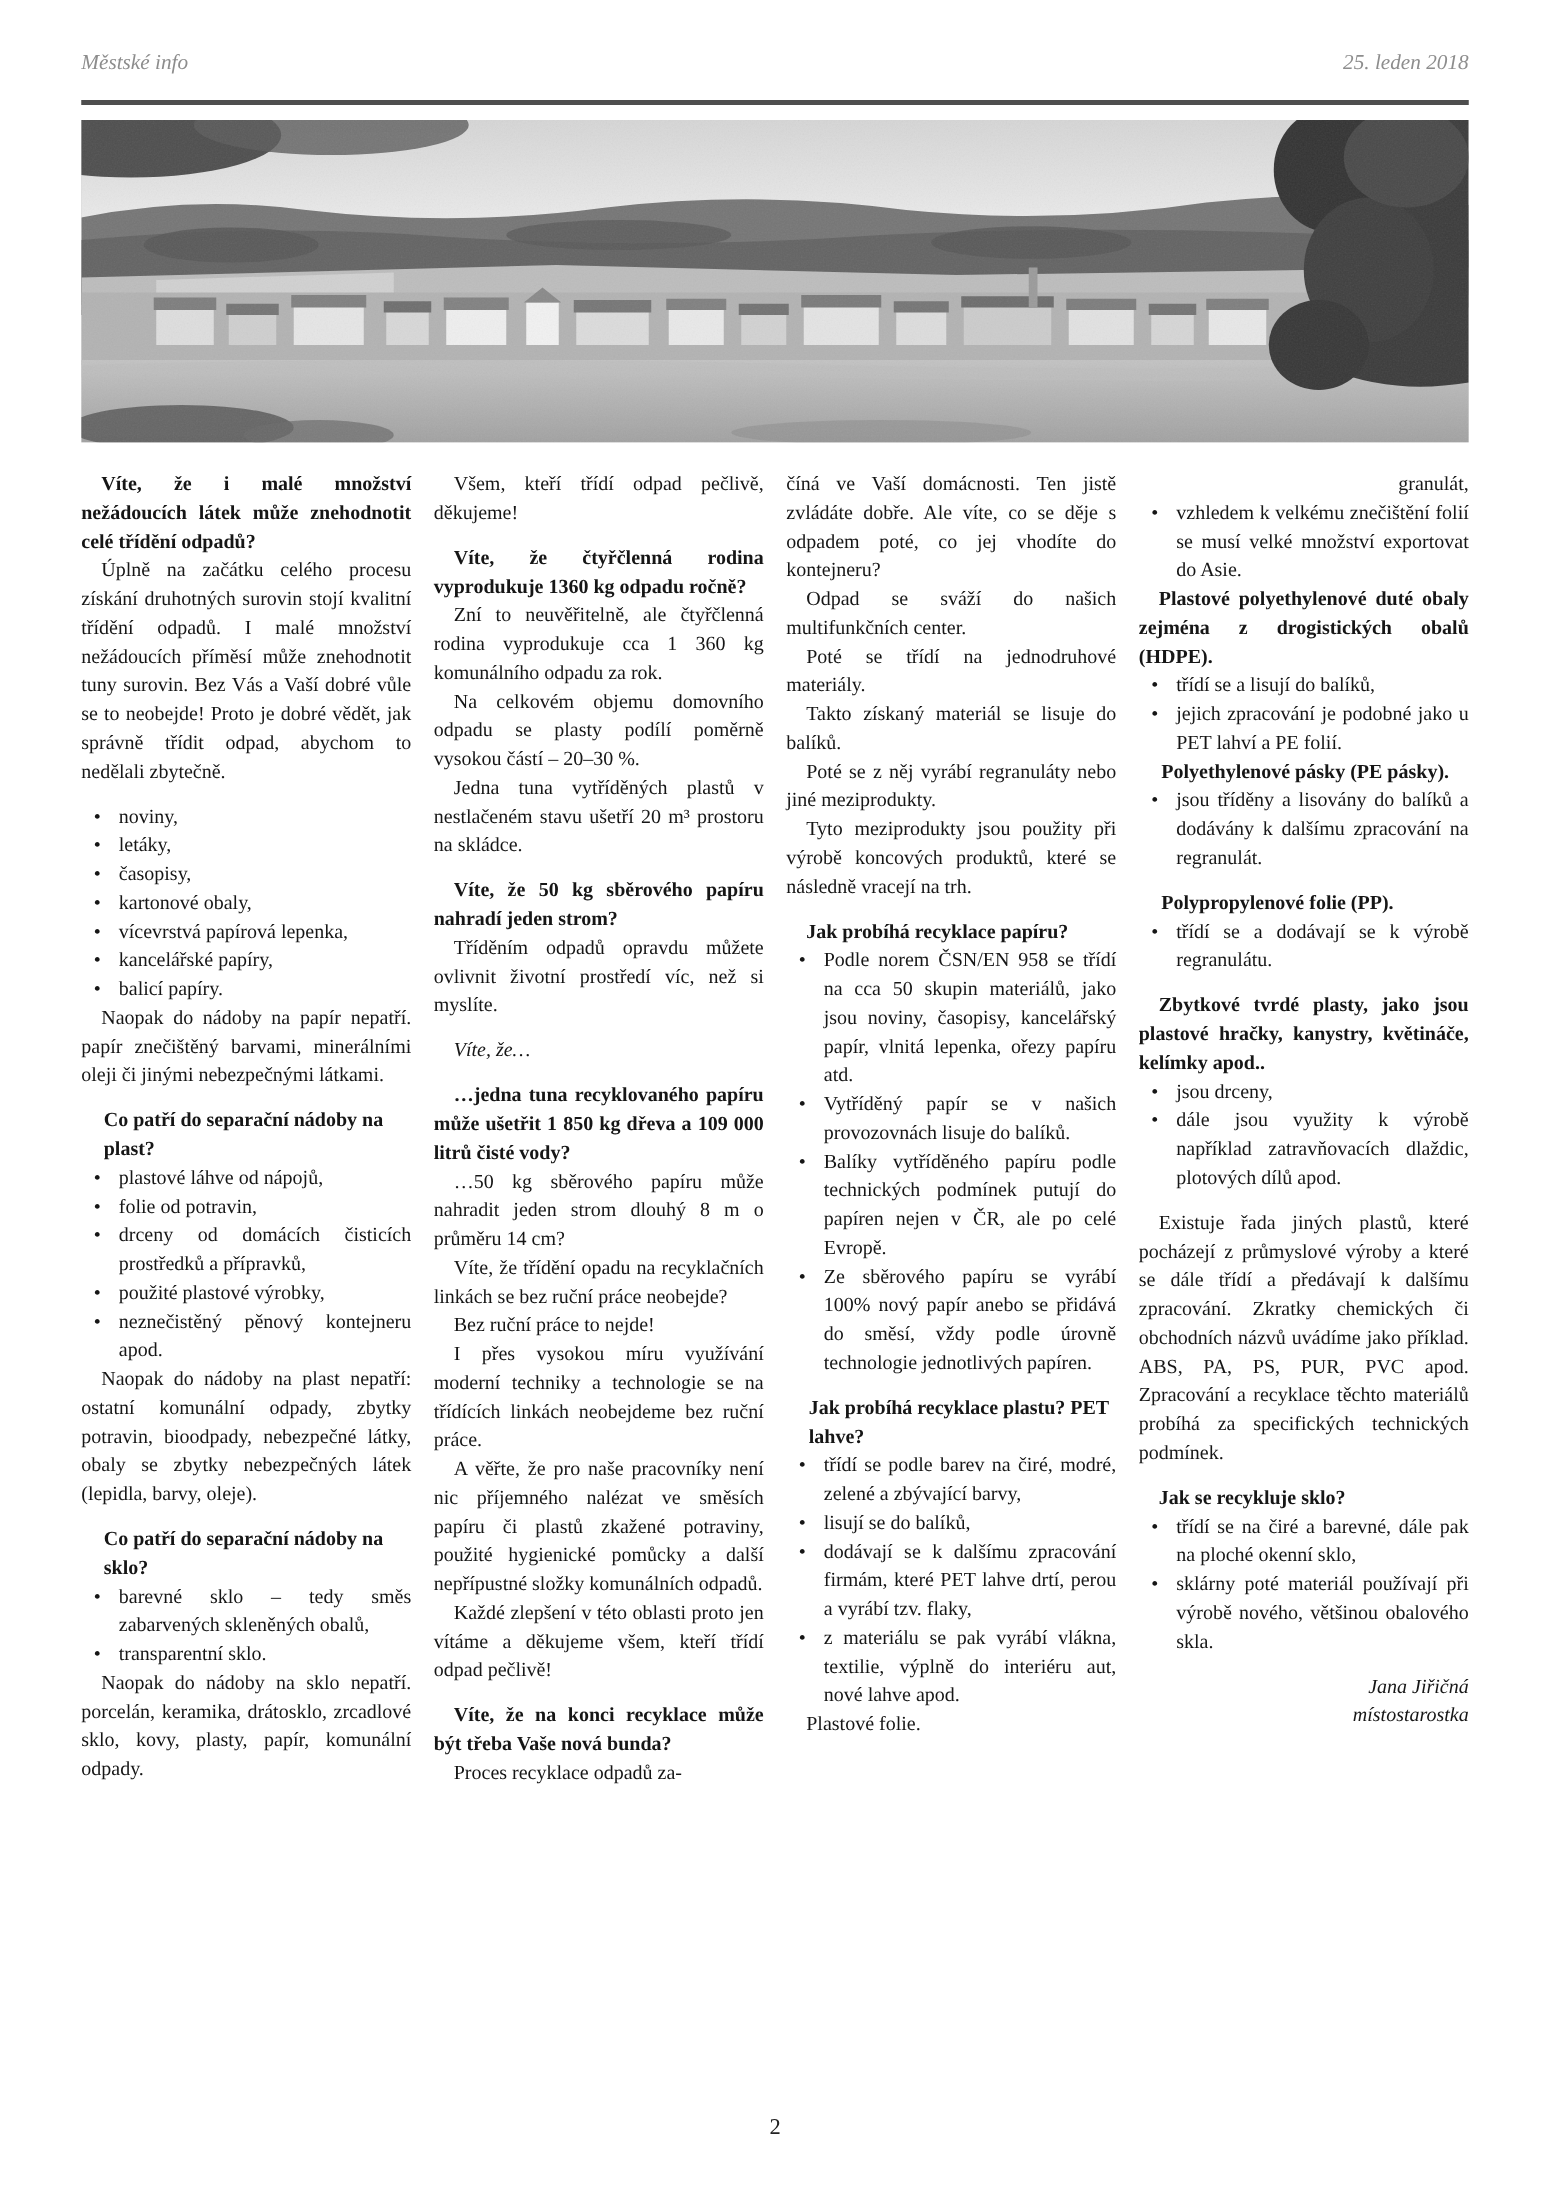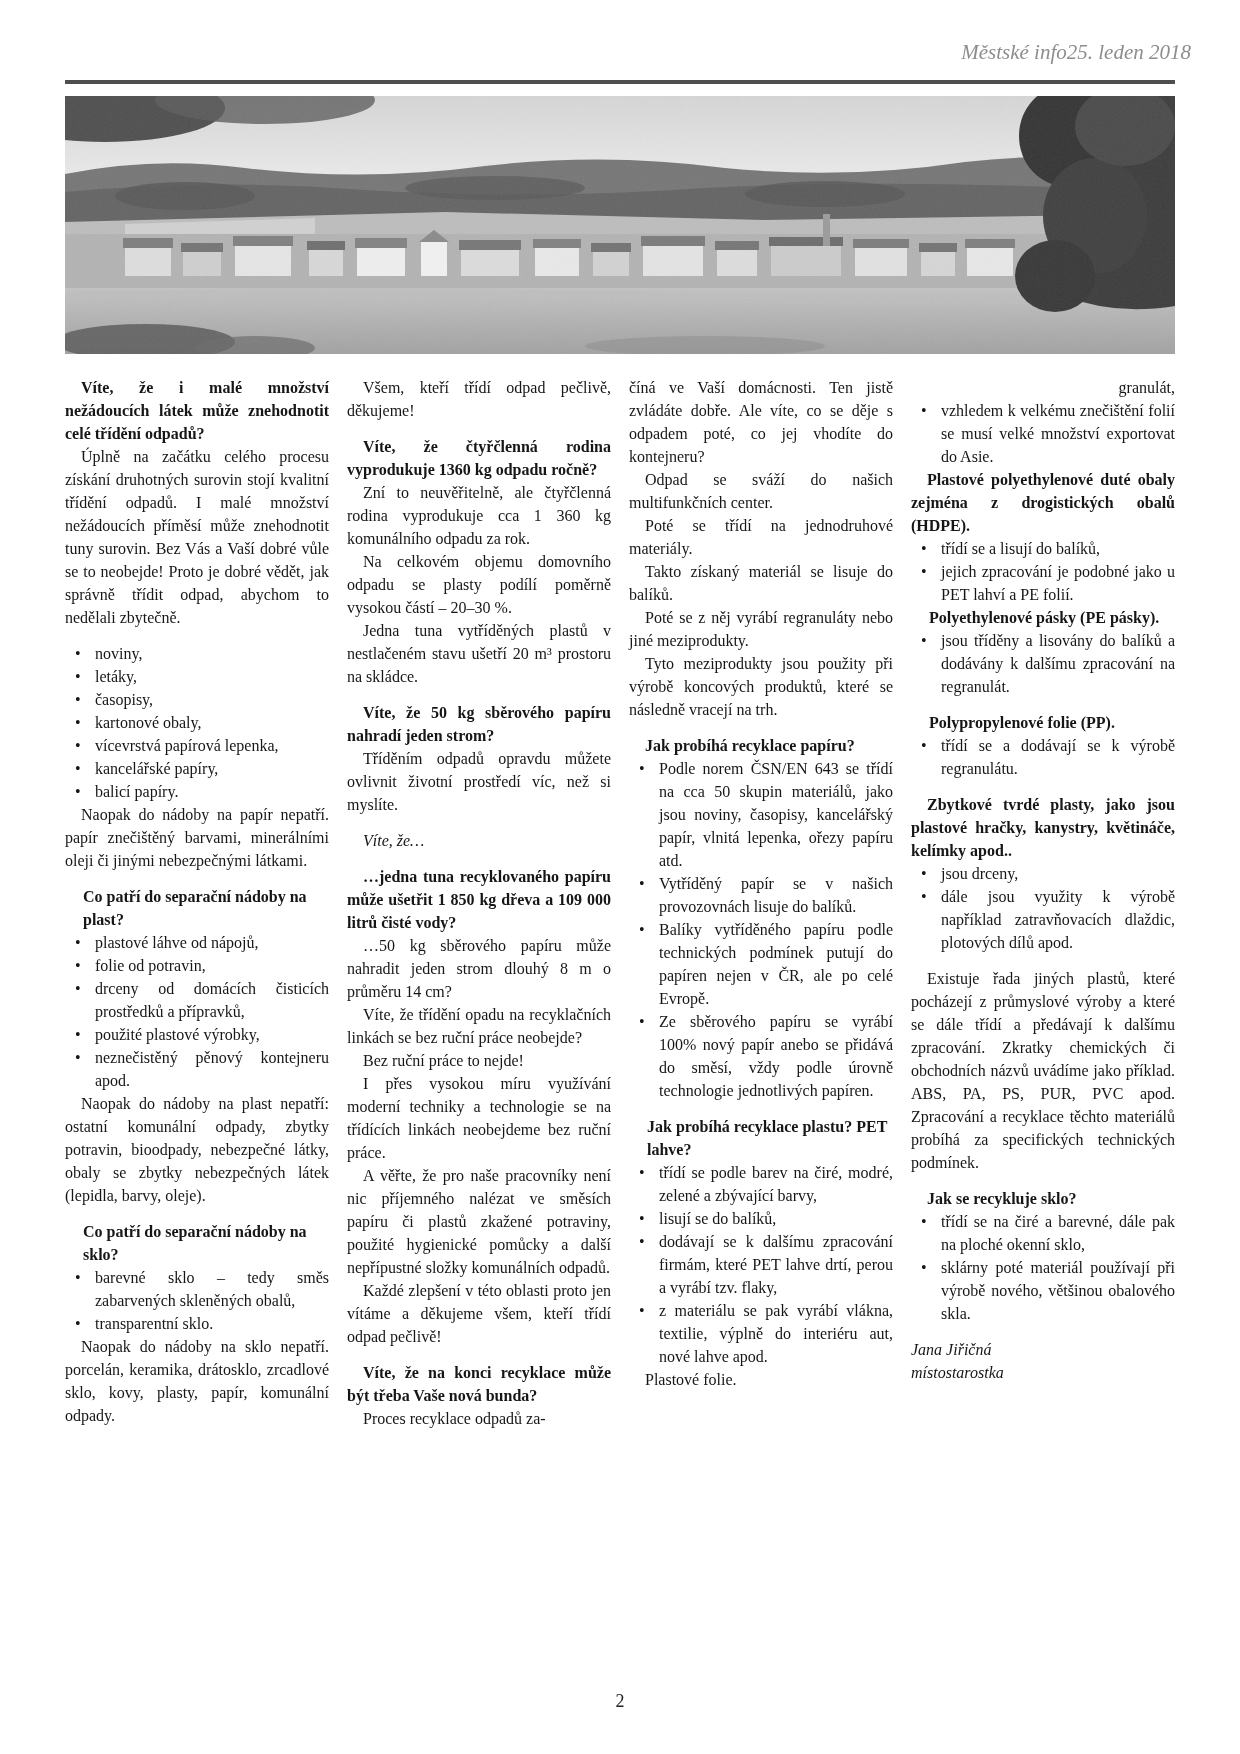--- a/index.html
+++ b/index.html
@@ -1,38 +1,38 @@
 <!DOCTYPE html>
 <html lang="cs"><head>
 <meta charset="utf-8">
 <style>
   html,body{margin:0;padding:0;background:#ffffff;}
   body{width:1240px;height:1754px;font-family:"Liberation Serif","DejaVu Serif",serif;color:#161616;position:relative;}
   .page{position:absolute;inset:0;}
 
-  .header{position:absolute;top:40px;left:65px;width:1110px;display:flex;justify-content:flex-end;align-items:flex-end;
-          font-style:italic;color:#8d8d8d;font-size:21px;margin-left:16px;}
+  .header{position:absolute;top:40px;left:65px;width:1110px;display:flex;justify-content:space-between;align-items:flex-end;
+          font-style:italic;color:#8d8d8d;font-size:17px;}
   .header-rule{position:absolute;top:80px;left:65px;width:1110px;height:4px;background:#4e4e4e;}
 
   .photo{position:absolute;top:96px;left:65px;width:1110px;height:258px;overflow:hidden;background:#cfcfcf;}
   .photo svg{display:block;}
 
   .columns{position:absolute;top:376px;left:65px;width:1110px;display:flex;gap:18px;}
   .col{width:264px;font-size:16px;line-height:23px;text-align:justify;hyphens:auto;}
   .para{margin:0;text-indent:16px;}
   .bold{font-weight:bold;}
   .italic{font-style:italic;}
   .cont{text-indent:0;}
   .contb{text-indent:0;padding-left:30px;text-align:right;}
   .subhead{margin:0;font-weight:bold;text-indent:0;padding-left:18px;text-align:left;}
   .gap{height:13px;}
   ul.blist{margin:0;padding:0;list-style:none;}
   ul.blist li{position:relative;padding-left:30px;text-align:justify;}
   ul.blist li::before{content:"\2022";position:absolute;left:10px;top:0;}
-  .signature{font-style:italic;}
+  .signature{text-align:right;font-style:italic;}
   .signature div{line-height:23px;}
 
   .footer{position:absolute;bottom:42px;left:0;width:1240px;text-align:center;font-size:18px;color:#222;}
 </style>
 </head>
 <body>
 
 <div class="page">
 
   <div class="header">
@@ -184,21 +184,21 @@
       <div class="col">
         <p class="para cont">číná ve Vaší domácnosti. Ten jistě zvládáte dobře. Ale víte, co se děje s odpadem poté, co jej vhodíte do kontejneru?</p>
         <p class="para">Odpad se sváží do našich multifunkčních center.</p>
         <p class="para">Poté se třídí na jednodruhové materiály.</p>
         <p class="para">Takto získaný materiál se lisuje do balíků.</p>
         <p class="para">Poté se z něj vyrábí regranuláty nebo jiné meziprodukty.</p>
         <p class="para">Tyto meziprodukty jsou použity při výrobě koncových produktů, které se následně vracejí na trh.</p>
         <div class="gap"></div>
         <p class="para bold">Jak probíhá recyklace papíru?</p>
         <ul class="blist">
-          <li>Podle norem ČSN/EN 643 se třídí na cca 50 skupin materiálů, jako jsou noviny, časopisy, kancelářský papír, vlnitá lepenka, ořezy papíru atd.</li>
+          <li>Podle norem ČSN/EN 958 se třídí na cca 50 skupin materiálů, jako jsou noviny, časopisy, kancelářský papír, vlnitá lepenka, ořezy papíru atd.</li>
           <li>Vytříděný papír se v našich provozovnách lisuje do balíků.</li>
           <li>Balíky vytříděného papíru podle technických podmínek putují do papíren nejen v ČR, ale po celé Evropě.</li>
           <li>Ze sběrového papíru se vyrábí 100% nový papír anebo se přidává do směsí, vždy podle úrovně technologie jednotlivých papíren.</li>
         </ul>
         <div class="gap"></div>
         <p class="subhead">Jak probíhá recyklace plastu? PET lahve?</p>
         <ul class="blist">
           <li>třídí se podle barev na čiré, modré, zelené a zbývající barvy,</li>
           <li>lisují se do balíků,</li>
           <li>dodávají se k dalšímu zpracování firmám, které PET lahve drtí, perou a vyrábí tzv. flaky,</li>

